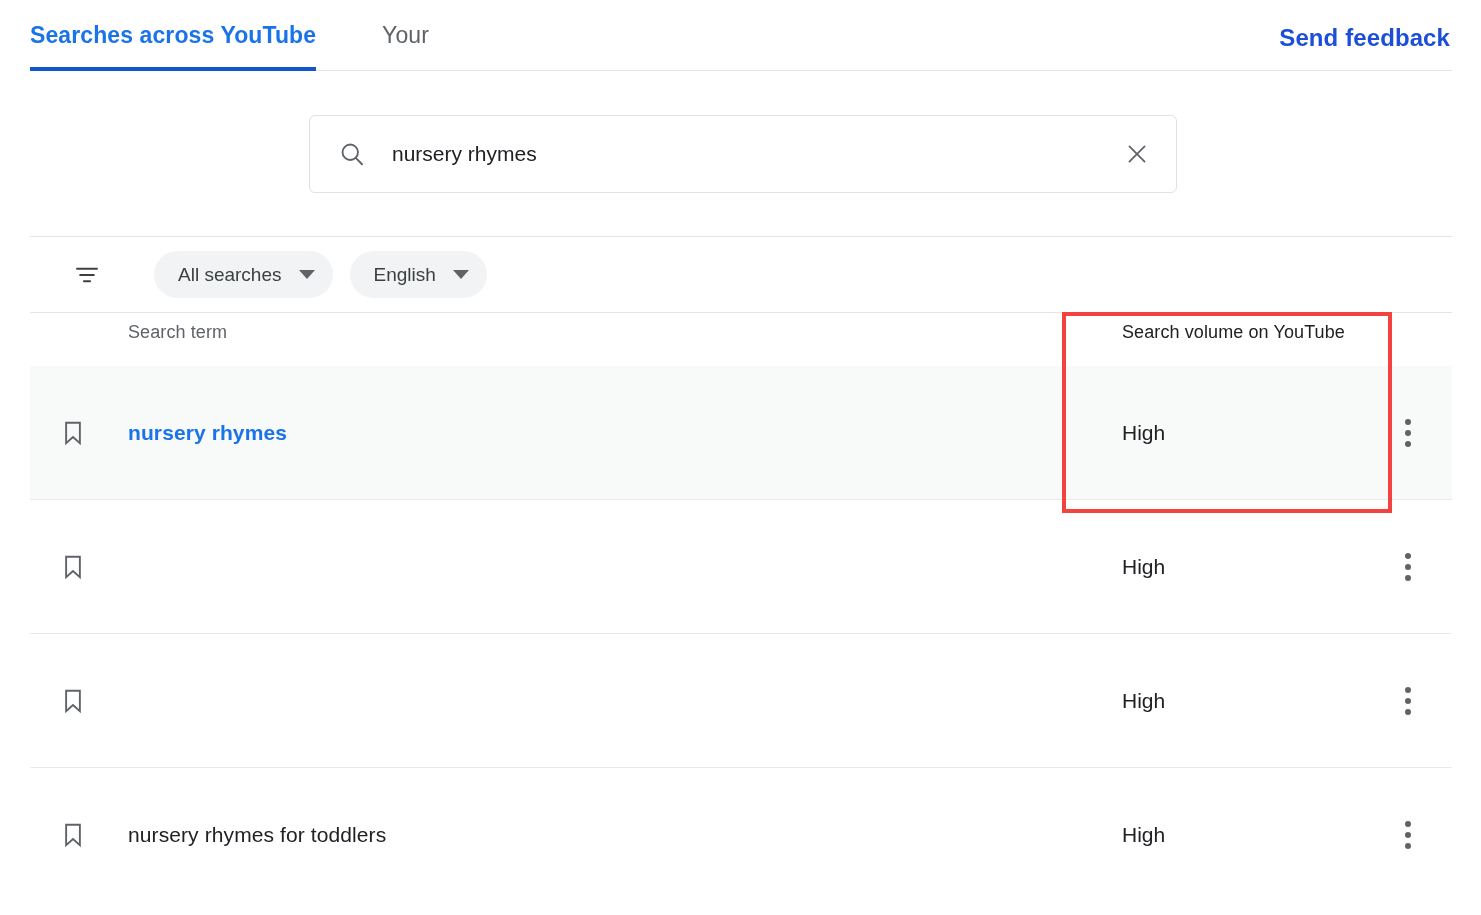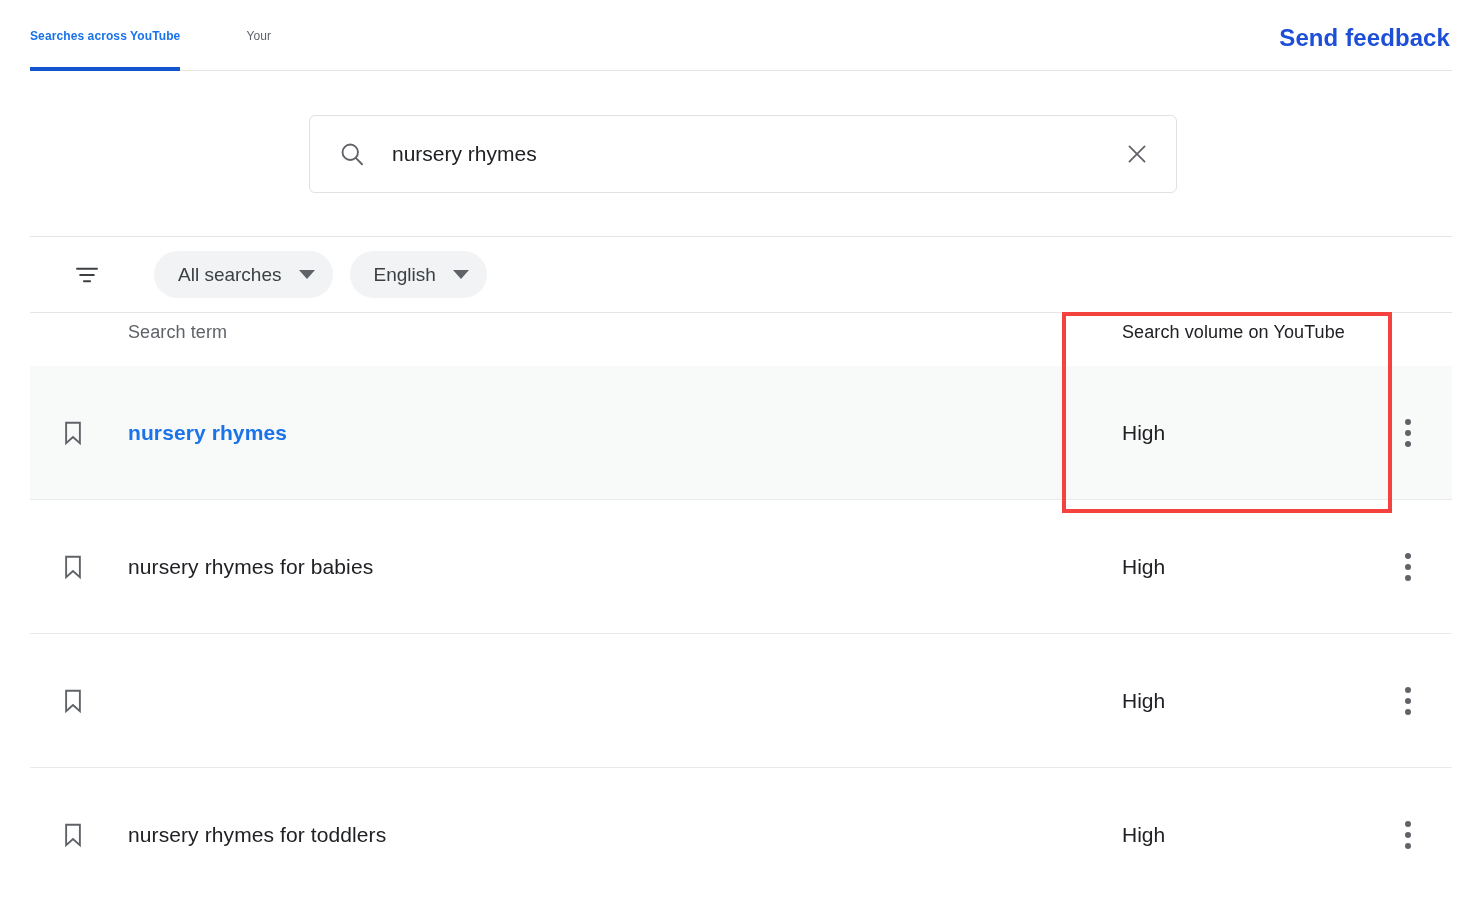--- a/index.html
+++ b/index.html
@@ -35,21 +35,21 @@
     left: 30px; top: 0;
     height: 71px;
     display: flex;
     align-items: flex-start;
   }
   .tab {
     position: relative;
     height: 71px;
     display: flex;
     align-items: center;
-    font-size: 12px;
+    font-size: 23px;
     letter-spacing: 0.1px;
     color: #5f6368;
     padding: 0 0;
     cursor: pointer;
     white-space: nowrap;
   }
   .tab + .tab { margin-left: 66px; }
   .tab.active { color: #1a73e8; font-weight: bold; }
   .tab.active::after {
     content: "";
@@ -341,21 +341,20 @@
         <i></i>
       </span>
   </div>
 
   <div class="row">
     <span class="bookmark-cell">
       <svg viewBox="0 0 24 24" width="30" height="30" fill="none" stroke="currentColor" stroke-width="1.5">
         <path d="M6.5 3.8h11v16.4l-5.5-5-5.5 5z" stroke-linejoin="miter"></path>
       </svg>
     </span>
-    <span class="term-cell">nursery rhymes for babies</span>
     <span class="volume-cell">High</span>
     <span class="menu-cell">
         <i></i>
         <i></i>
         <i></i>
       </span>
   </div>
 
   <div class="row">
     <span class="bookmark-cell">

